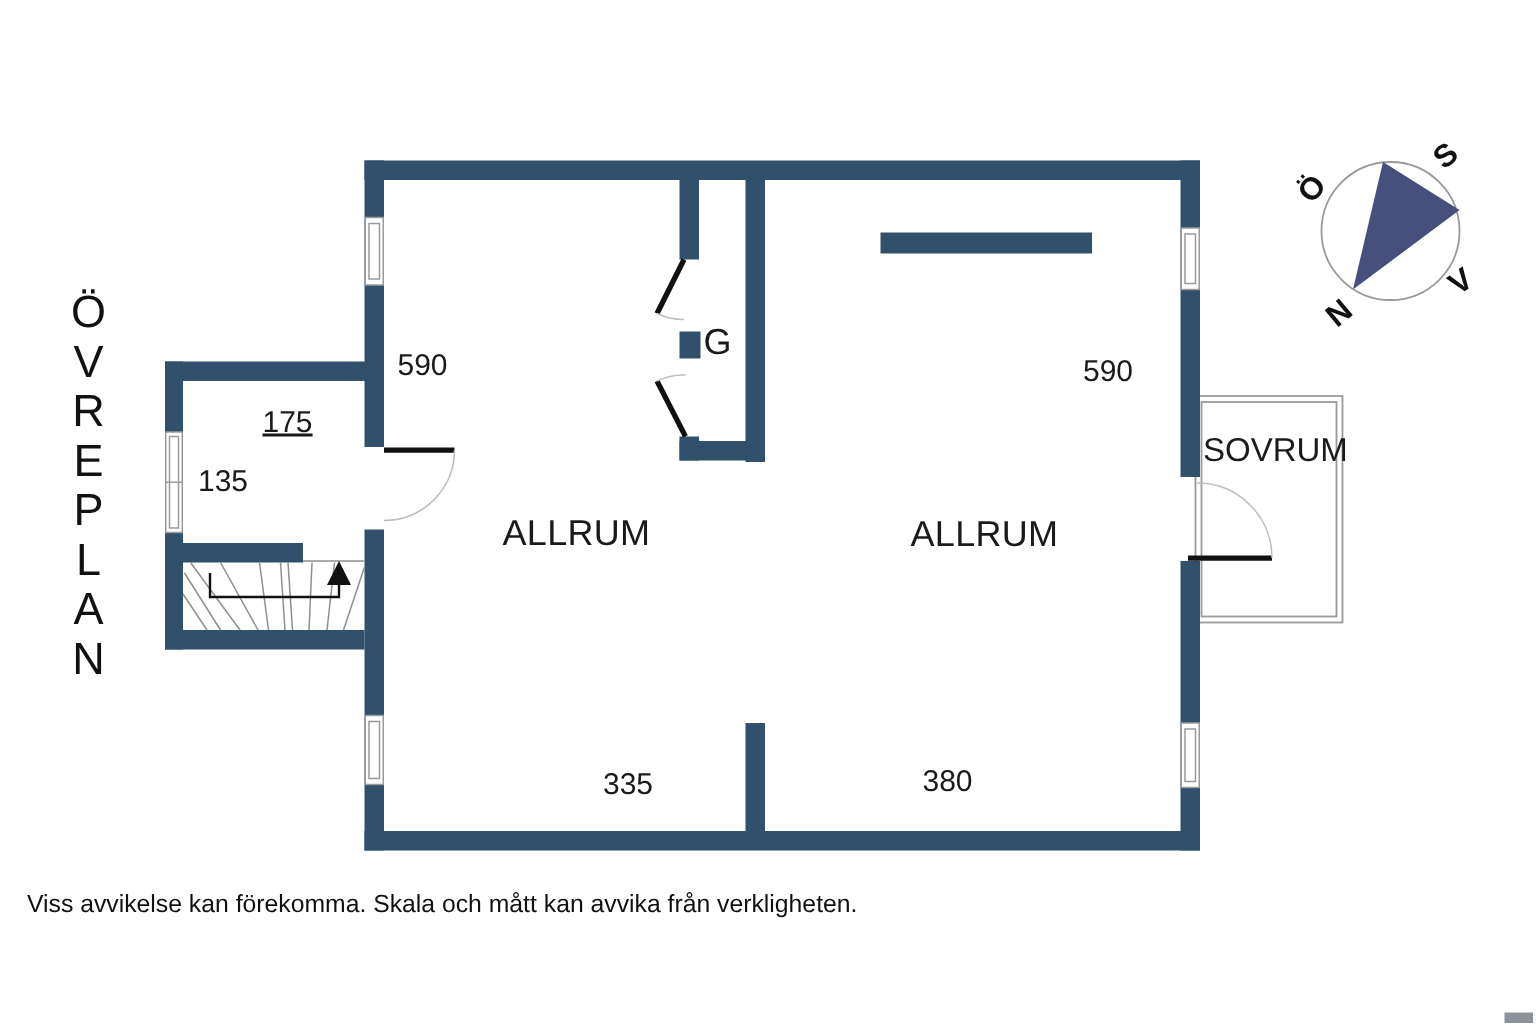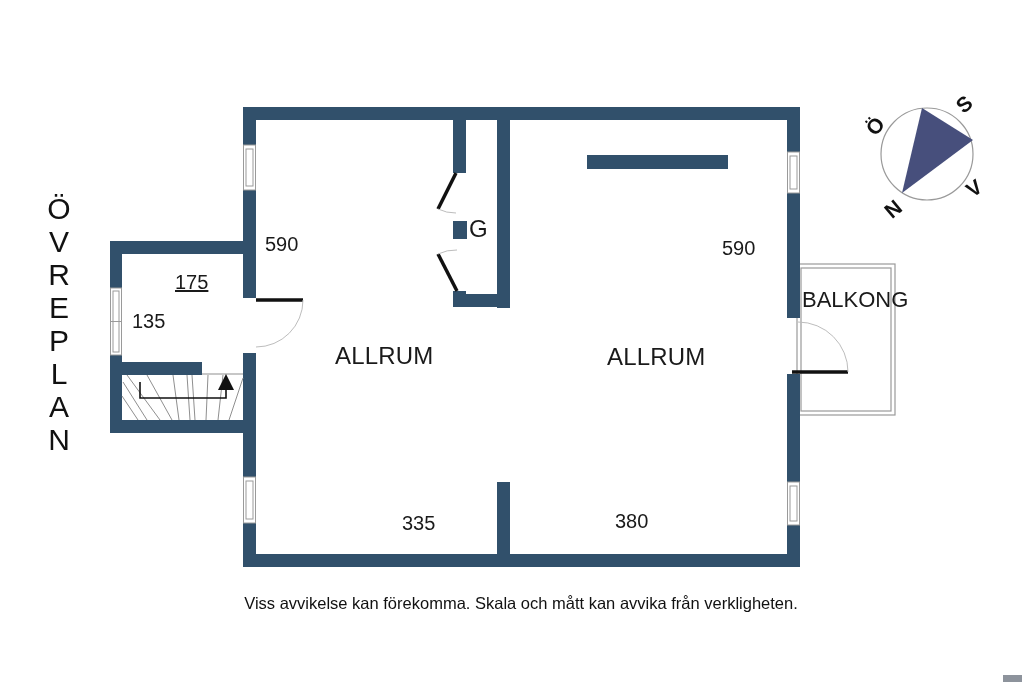--- a/index.html
+++ b/index.html
@@ -24,21 +24,21 @@
   .compass-circle{fill:#ffffff; stroke:#9a9a9a; stroke-width:1.2;}
   .needle{fill:var(--needle);}
   .compass-letter{font:600 21px "Liberation Sans", sans-serif; fill:#111;
     text-anchor:middle; dominant-baseline:central;}
   .lbl{position:absolute; white-space:nowrap; color:var(--text);}
   .lbl-room{font-size:24px; letter-spacing:.2px;}
   .lbl-num{font-size:20px;}
   .plan-title{position:absolute; left:40px; top:192px; width:38px; text-align:center;
     font-size:30px; line-height:33px; color:#111;}
   .plan-title span{display:block;}
-  .disclaimer{position:absolute; left:18px; right:0; top:594px; text-align:center;
+  .disclaimer{position:absolute; left:18px; right:0; top:594px; text-align:left;
     font-size:16.5px; color:#111;}
   .watermark{position:absolute; left:1003px; top:675px; width:19px; height:7px;
     background:#8d939c;}
 </style>
 </head>
 <body>
 
 <div class="stage">
 
   <div class="plan-title">
@@ -150,18 +150,18 @@
   <div class="lbl lbl-num" style="left:265px; top:233px;">590</div>
   <div class="lbl lbl-num" style="left:175px; top:271px;text-decoration:underline;">175</div>
   <div class="lbl lbl-num" style="left:132px; top:310px;text-align:center;">135</div>
   <div class="lbl lbl-num" style="left:722px; top:237px;">590</div>
   <div class="lbl lbl-num" style="left:355px; top:512px;margin-left:47px;">335</div>
   <div class="lbl lbl-num" style="left:615px; top:510px;">380</div>
 
   <div class="lbl lbl-room" style="left:335px; top:342px;">ALLRUM</div>
   <div class="lbl lbl-room" style="left:607px; top:343px;">ALLRUM</div>
   <div class="lbl lbl-room" style="left:469px; top:215px;">G</div>
-  <div class="lbl" style="left:802px; top:287px; font-size:22px;">BALKONG</div>
+  <div class="lbl" style="left:802px; top:287px; font-size:22px;">SOVRUM</div>
 
   <div class="disclaimer">Viss avvikelse kan förekomma. Skala och mått kan avvika från verkligheten.</div>
 
   <div class="watermark"></div>
 </div>
 
 </body></html>

